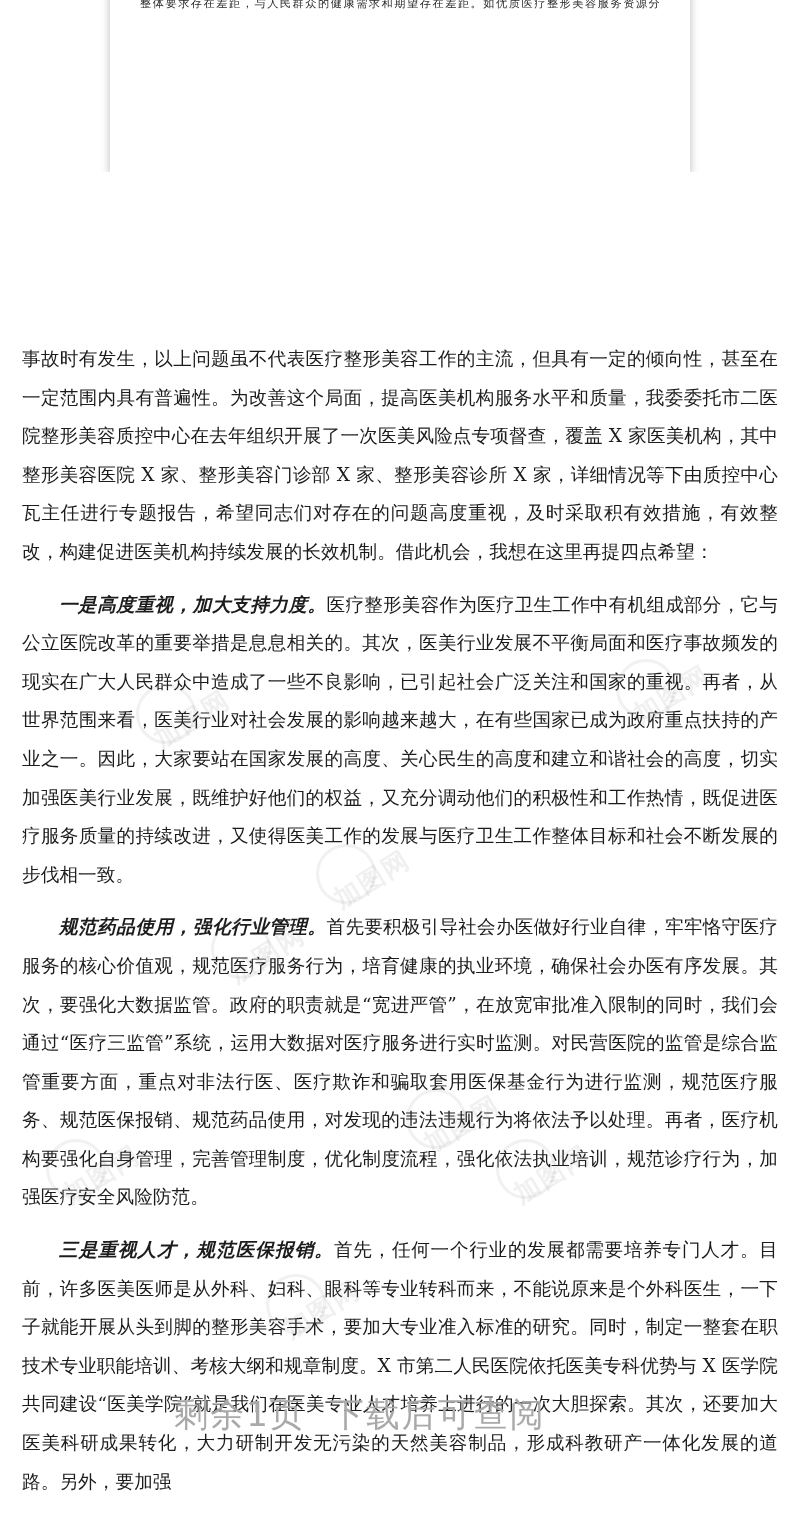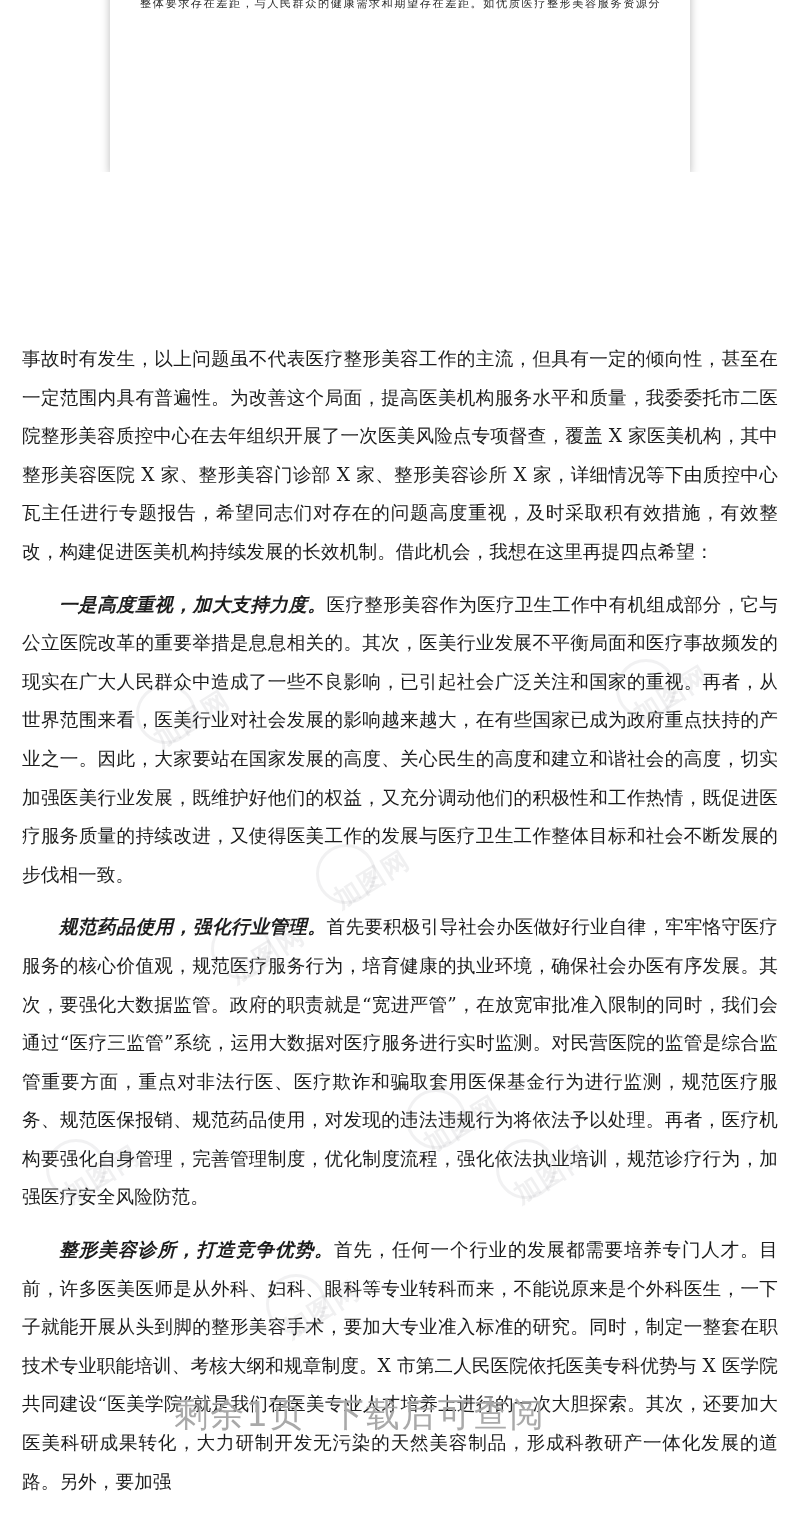--- a/index.html
+++ b/index.html
@@ -137,21 +137,21 @@
 
     <p class="para indent">
       <b>一是高度重视，加大支持力度。</b><span>医疗整形美容作为医疗卫生工作中有机组成部分，它与公立医院改革的重要举措是息息相关的。其次，医美行业发展不平衡局面和医疗事故频发的现实在广大人民群众中造成了一些不良影响，已引起社会广泛关注和国家的重视。再者，从世界范围来看，医美行业对社会发展的影响越来越大，在有些国家已成为政府重点扶持的产业之一。因此，大家要站在国家发展的高度、关心民生的高度和建立和谐社会的高度，切实加强医美行业发展，既维护好他们的权益，又充分调动他们的积极性和工作热情，既促进医疗服务质量的持续改进，又使得医美工作的发展与医疗卫生工作整体目标和社会不断发展的步伐相一致。</span>
     </p>
 
     <p class="para indent">
       <b>规范药品使用，强化行业管理。</b><span>首先要积极引导社会办医做好行业自律，牢牢恪守医疗服务的核心价值观，规范医疗服务行为，培育健康的执业环境，确保社会办医有序发展。其次，要强化大数据监管。政府的职责就是“宽进严管”，在放宽审批准入限制的同时，我们会通过“医疗三监管”系统，运用大数据对医疗服务进行实时监测。对民营医院的监管是综合监管重要方面，重点对非法行医、医疗欺诈和骗取套用医保基金行为进行监测，规范医疗服务、规范医保报销、规范药品使用，对发现的违法违规行为将依法予以处理。再者，医疗机构要强化自身管理，完善管理制度，优化制度流程，强化依法执业培训，规范诊疗行为，加强医疗安全风险防范。</span>
     </p>
 
     <p class="para indent">
-      <b>整形美容诊所，打造竞争优势。</b><span>首先，任何一个行业的发展都需要培养专门人才。目前，许多医美医师是从外科、妇科、眼科等专业转科而来，不能说原来是个外科医生，一下子就能开展从头到脚的整形美容手术，要加大专业准入标准的研究。同时，制定一整套在职技术专业职能培训、考核大纲和规章制度。X 市第二人民医院依托医美专科优势与 X 医学院共同建设“医美学院”就是我们在医美专业人才培养上进行的一次大胆探索。其次，还要加大医美科研成果转化，大力研制开发无污染的天然美容制品，形成科教研产一体化发展的道路。另外，要加强</span>
+      <b>三是重视人才，规范医保报销。</b><span>首先，任何一个行业的发展都需要培养专门人才。目前，许多医美医师是从外科、妇科、眼科等专业转科而来，不能说原来是个外科医生，一下子就能开展从头到脚的整形美容手术，要加大专业准入标准的研究。同时，制定一整套在职技术专业职能培训、考核大纲和规章制度。X 市第二人民医院依托医美专科优势与 X 医学院共同建设“医美学院”就是我们在医美专业人才培养上进行的一次大胆探索。其次，还要加大医美科研成果转化，大力研制开发无污染的天然美容制品，形成科教研产一体化发展的道路。另外，要加强</span>
     </p>
   </div>
 
   <div id="watermark-layer">
       <div class="wm-ring" style="left: 136px; top: 512px;"></div>
       <div class="wm" style="left: 150px; top: 530px; font-size: 26px; transform: rotate(-32deg);">加图网</div>
       <div class="wm-ring" style="left: 616px; top: 487px;"></div>
       <div class="wm" style="left: 630px; top: 505px; font-size: 26px; transform: rotate(-32deg);">加图网</div>
       <div class="wm-ring" style="left: 316px; top: 672px;"></div>
       <div class="wm" style="left: 330px; top: 690px; font-size: 26px; transform: rotate(-32deg);">加图网</div>

